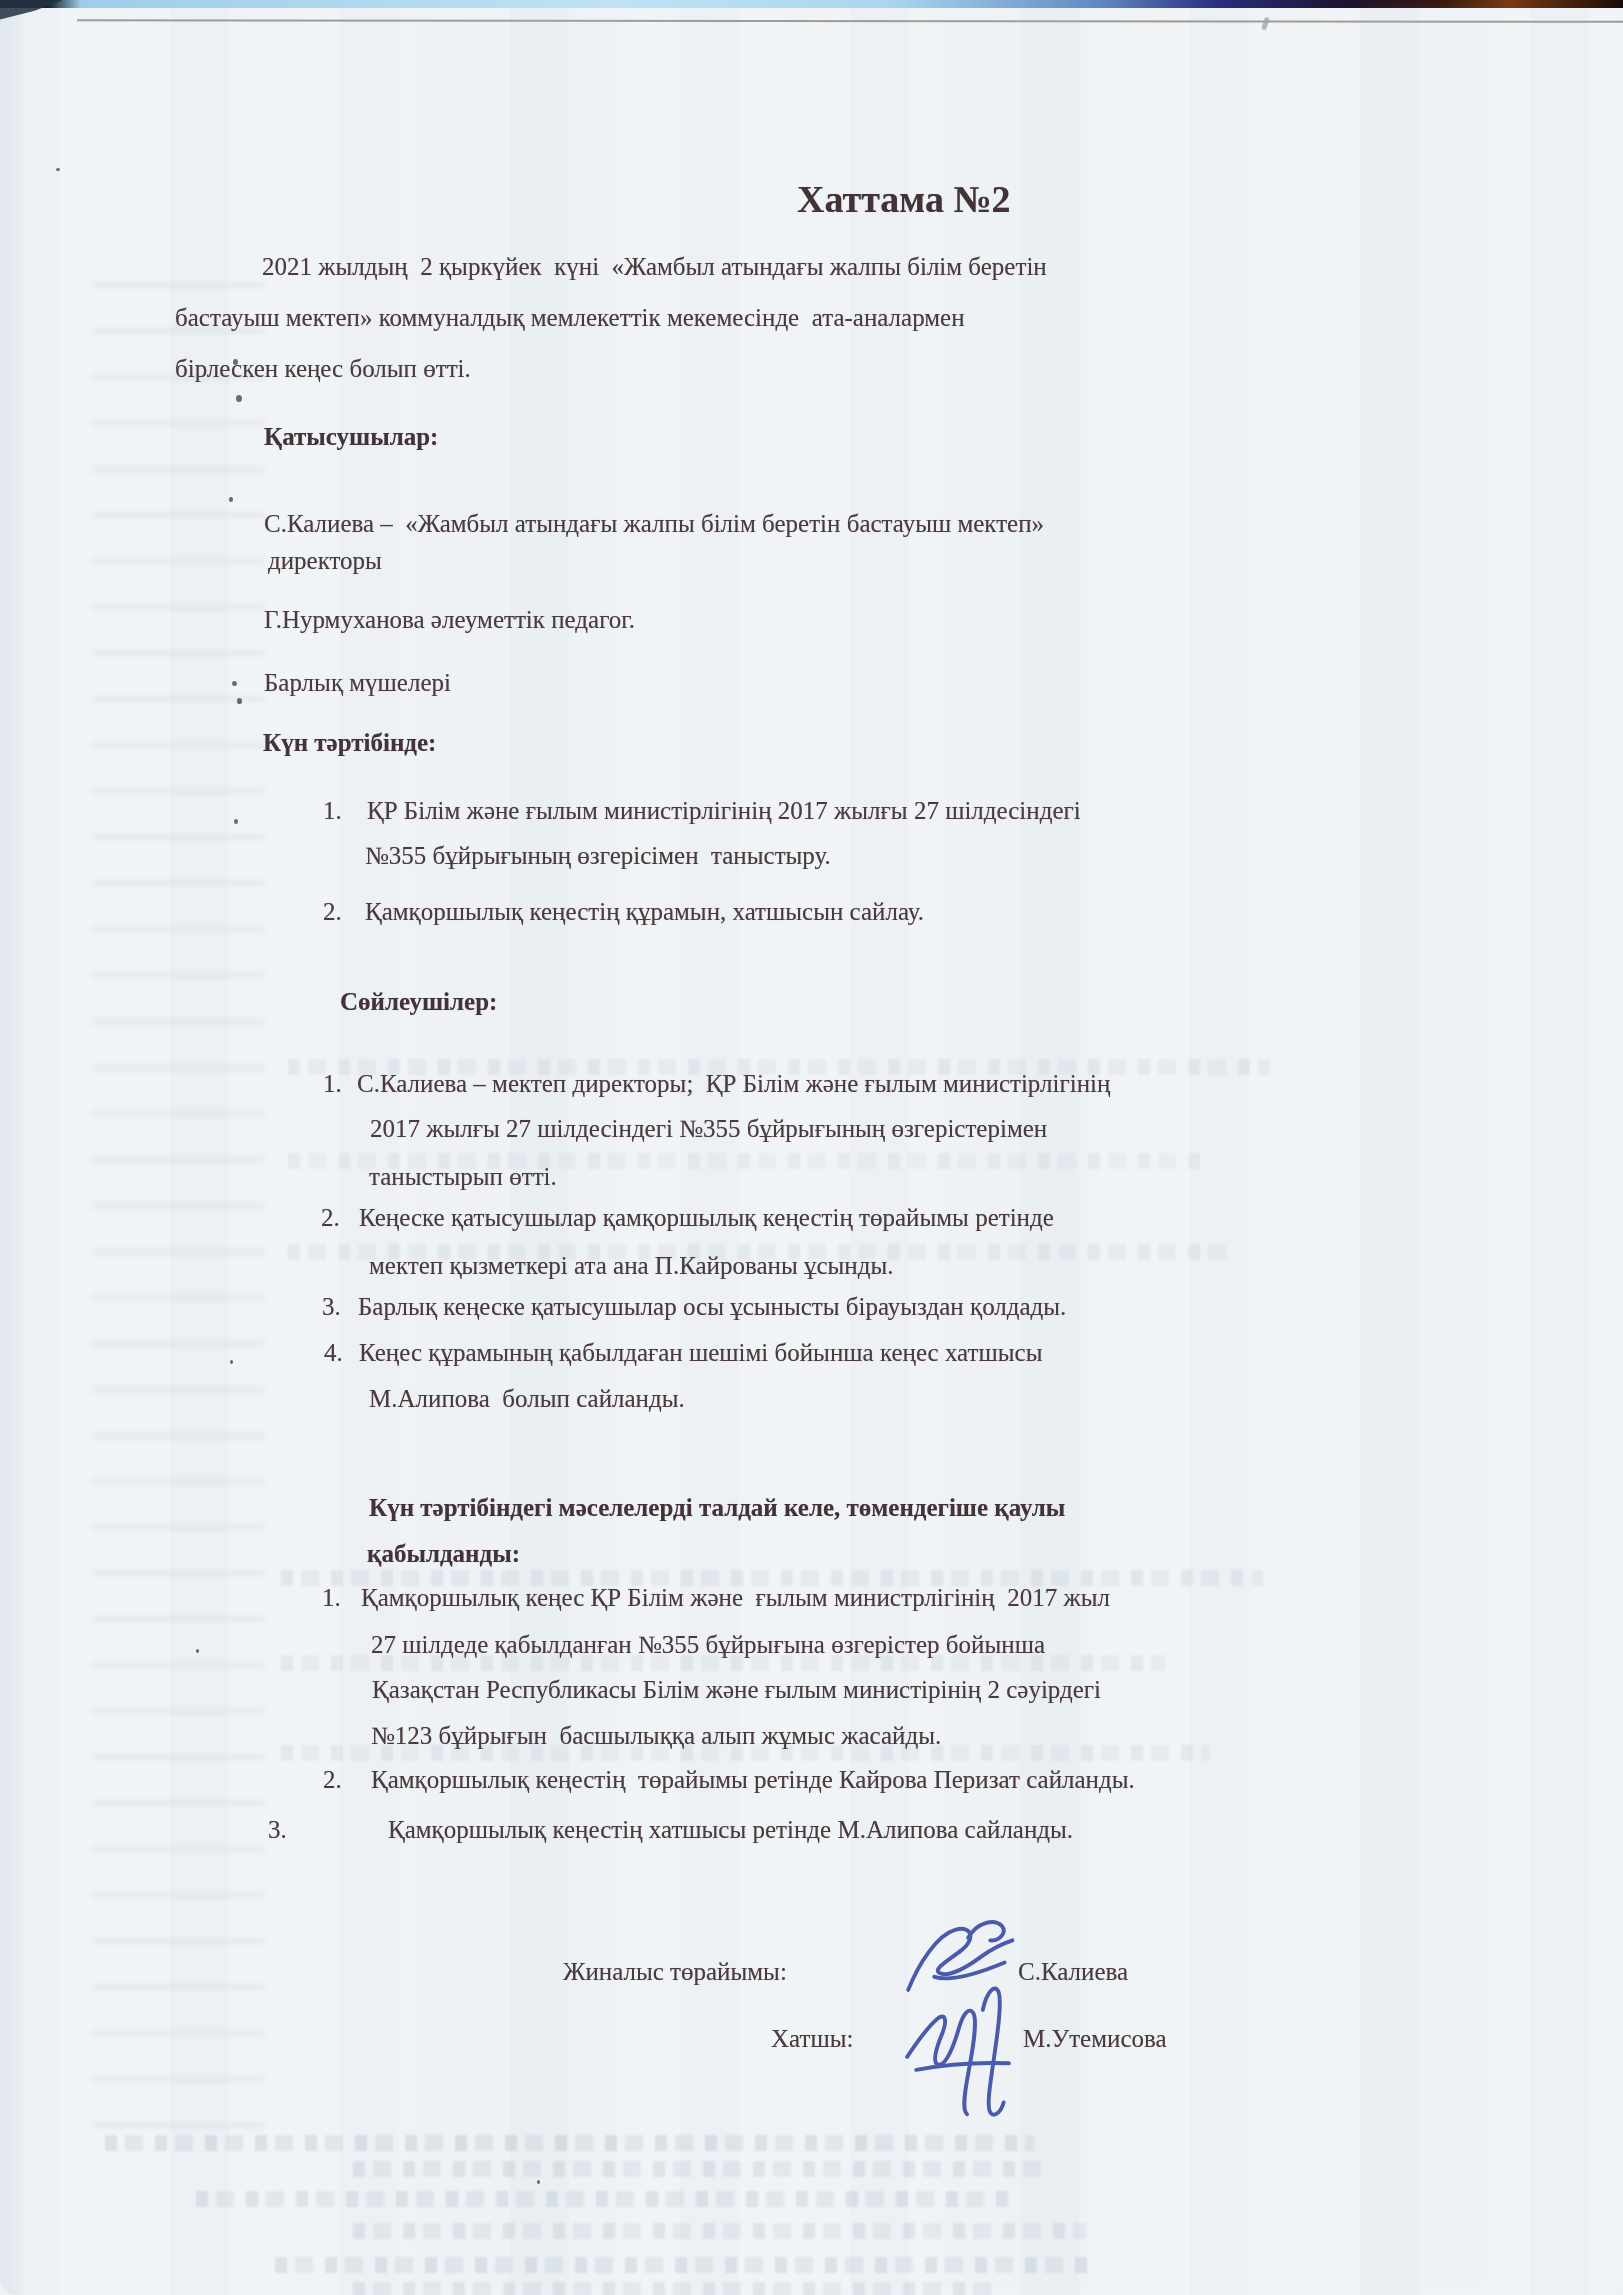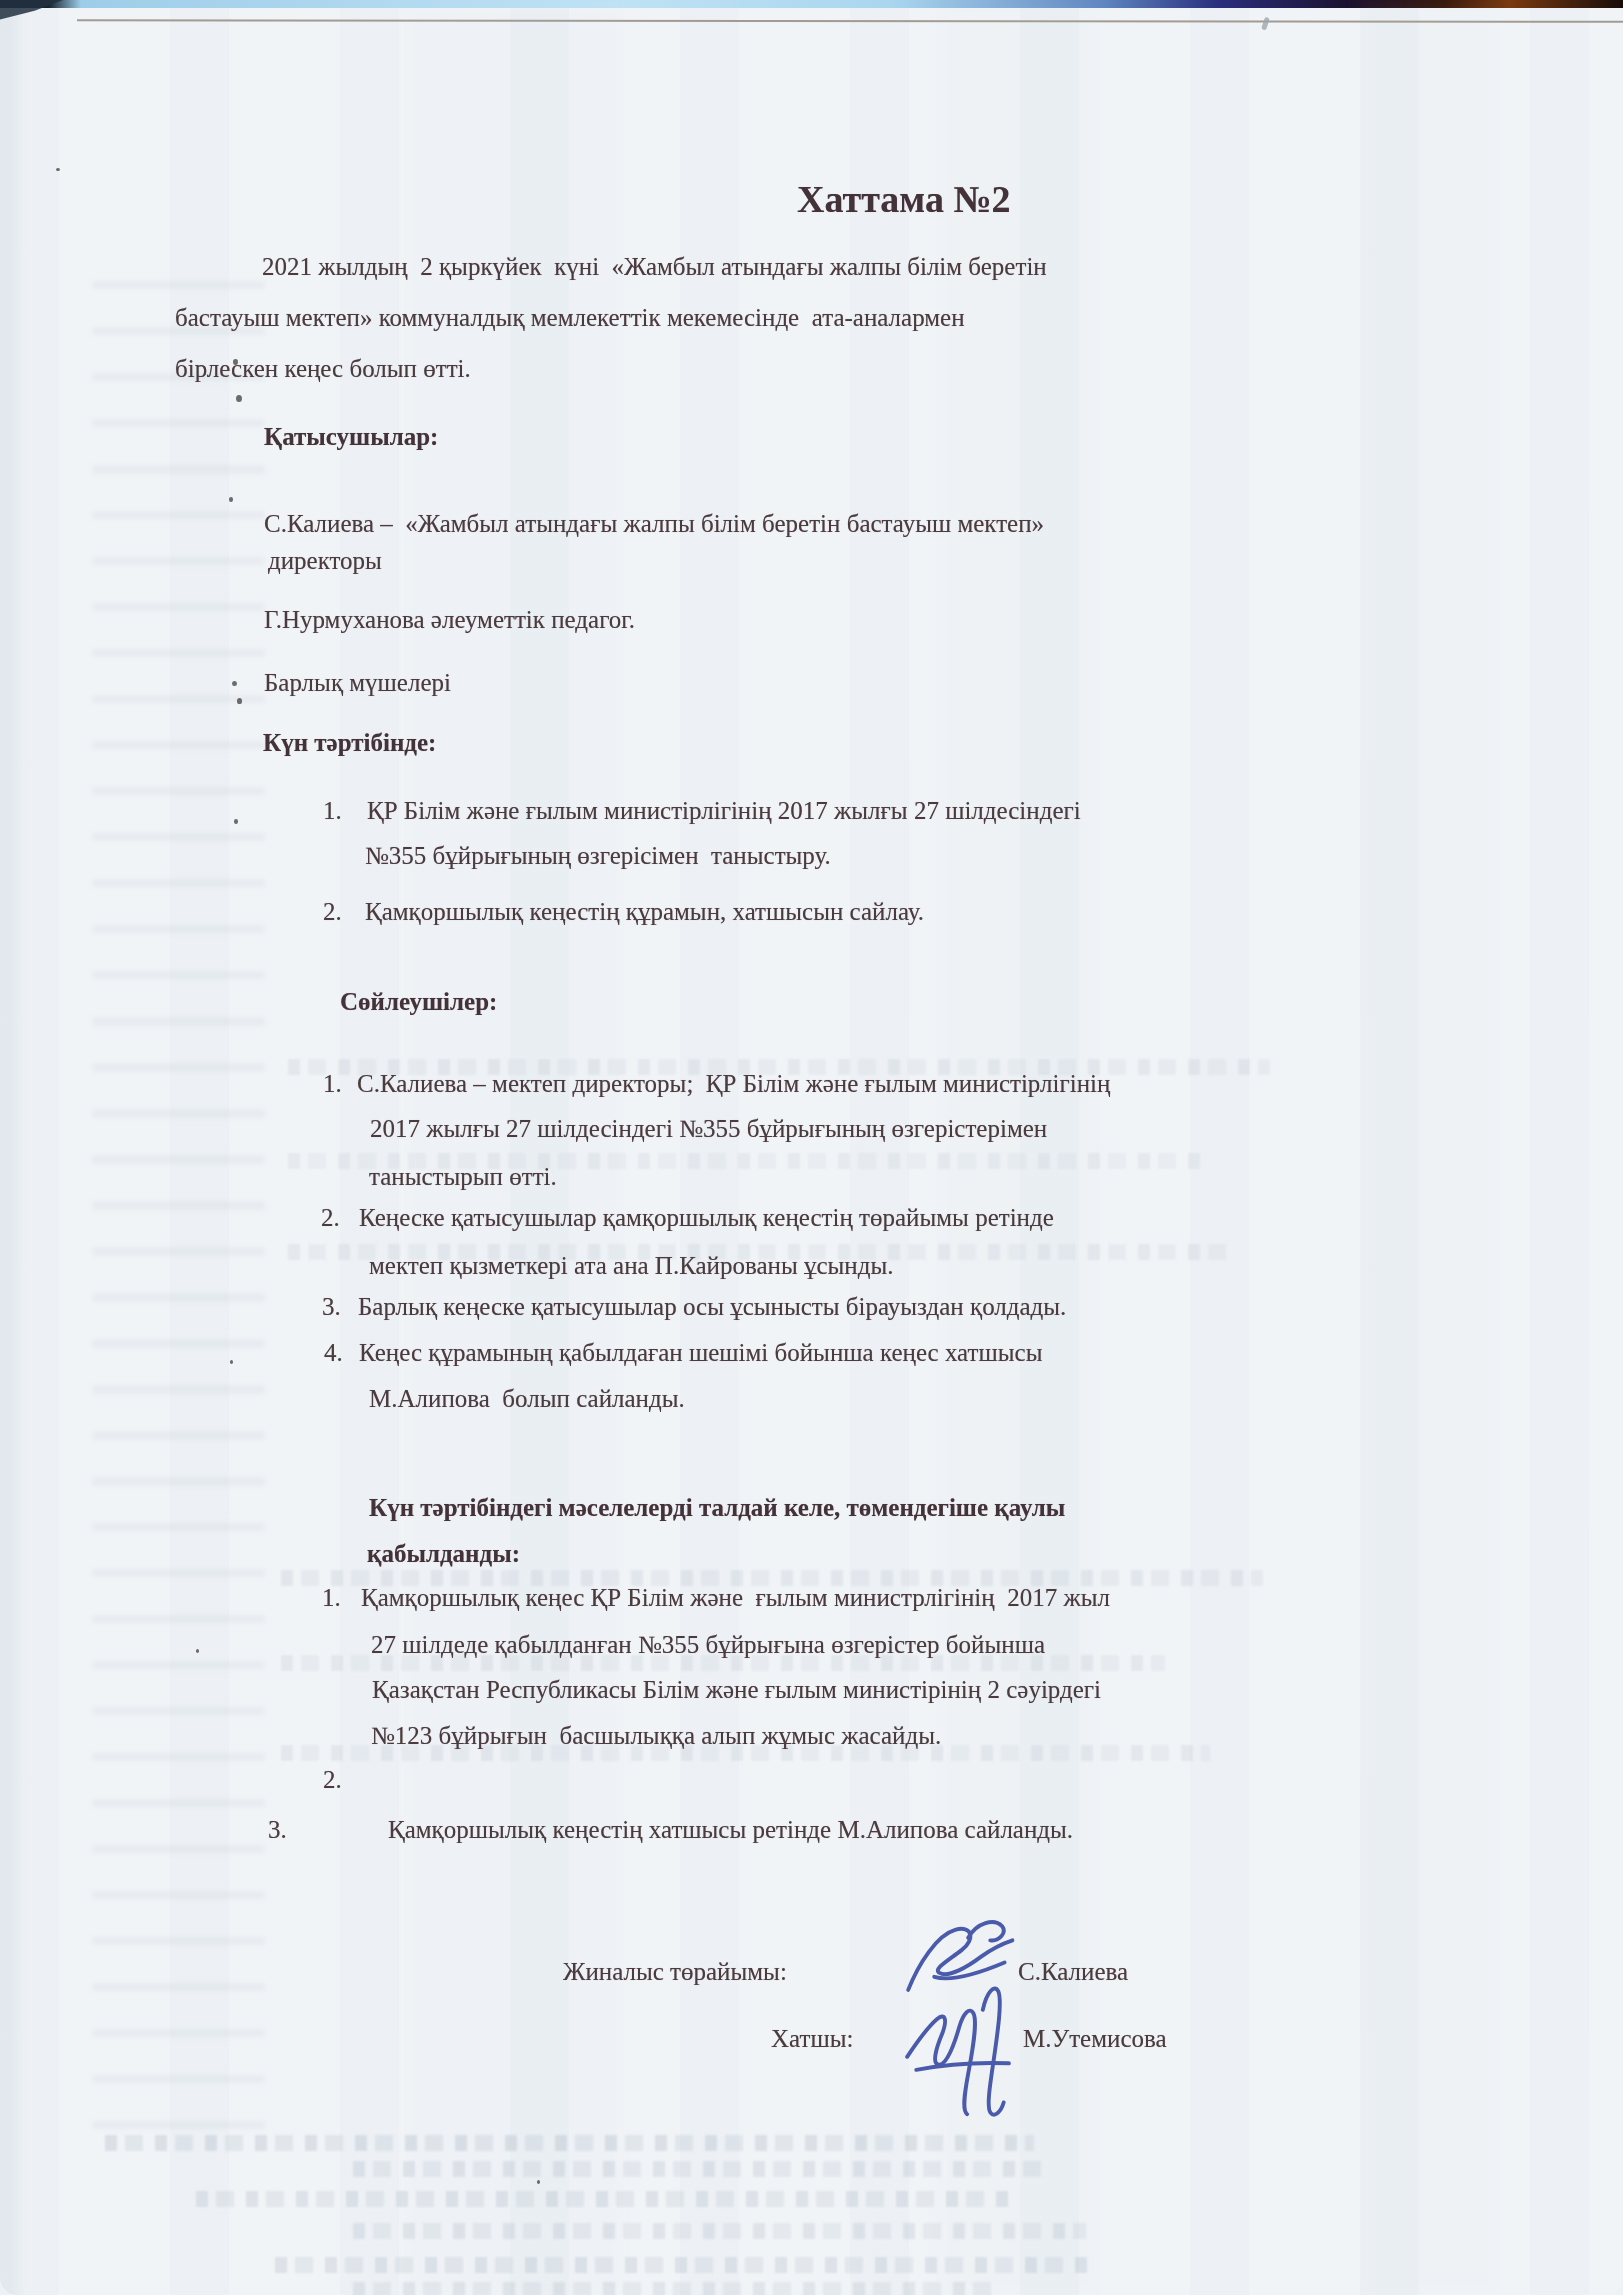--- a/index.html
+++ b/index.html
@@ -110,20 +110,21 @@
   <div class="ln" style="left:369px;top:1381px;">М.Алипова  болып сайланды.</div>
 
   <div class="ln bold" style="left:369px;top:1490px;">Күн тәртібіндегі мәселелерді талдай келе, төмендегіше қаулы</div>
   <div class="ln bold" style="left:367px;top:1536px;">қабылданды:</div>
   <div class="ln" style="left:322px;top:1580px;">1.</div>
   <div class="ln" style="left:361px;top:1580px;">Қамқоршылық кеңес ҚР Білім және  ғылым министрлігінің  2017 жыл</div>
   <div class="ln" style="left:371px;top:1627px;">27 шілдеде қабылданған №355 бұйрығына өзгерістер бойынша</div>
   <div class="ln" style="left:372px;top:1672px;">Қазақстан Республикасы Білім және ғылым министірінің 2 сәуірдегі</div>
   <div class="ln" style="left:371px;top:1718px;">№123 бұйрығын  басшылыққа алып жұмыс жасайды.</div>
   <div class="ln" style="left:323px;top:1762px;">2.</div>
+  <div class="ln" style="left:371px;top:1762px;">Қамқоршылық кеңестің  төрайымы ретінде Кайрова Перизат сайланды.</div>
   <div class="ln" style="left:268px;top:1812px;">3.</div>
   <div class="ln" style="left:388px;top:1812px;">Қамқоршылық кеңестің хатшысы ретінде М.Алипова сайланды.</div>
 
   <div class="ln" style="left:563px;top:1954px;">Жиналыс төрайымы:</div>
   <svg class="sig-svg" style="left:895px;top:1913px;" width="128" height="99" viewBox="0 0 196 152">
     <g fill="none" stroke="#3d4fa5" stroke-width="6" stroke-linecap="round" opacity="0.92">
       <path d="M20 118 C36 78 64 34 92 26 C118 18 124 40 102 57 C80 74 58 86 68 92 C82 100 112 82 132 67 C150 54 168 46 180 42"></path>
       <path d="M112 38 C126 14 152 8 164 20 C172 30 160 44 146 42"></path>
       <path d="M60 98 C86 106 130 92 168 76"></path>
     </g>

